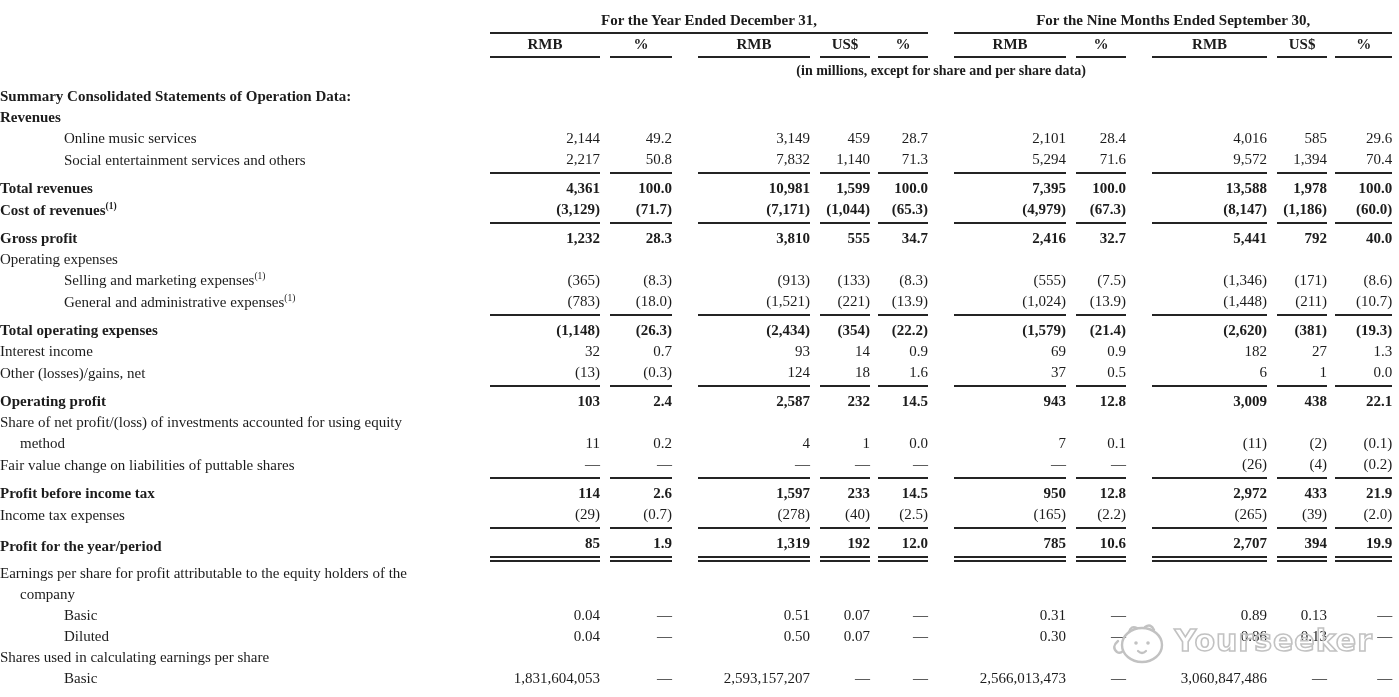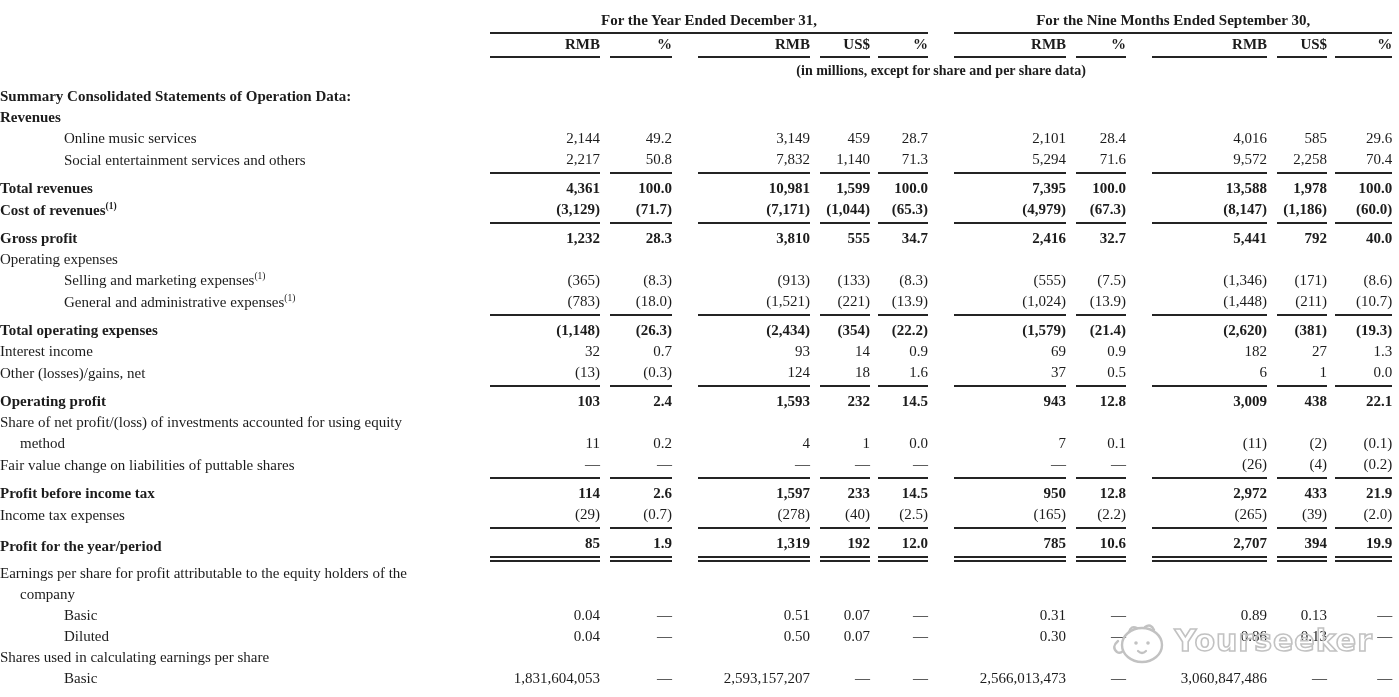--- a/index.html
+++ b/index.html
@@ -5,21 +5,21 @@
   html,body{margin:0;padding:0;background:#ffffff;}
   body{
     width:1399px;height:697px;overflow:hidden;position:relative;
     font-family:"Liberation Serif", serif;color:#1c1c1c;
   }
   .page{position:absolute;inset:0;}
   table{border-collapse:collapse;table-layout:fixed;width:1392px;margin-top:10px;}
   td{padding:0;vertical-align:bottom;font-size:15px;line-height:21px;white-space:nowrap;}
   
   .ghdr,.yhdr{font-weight:bold;text-align:center;border-bottom:2px solid #242424;padding-bottom:1px;margin-top:16px;}
-  .uhdr{font-weight:bold;text-align:right;border-bottom:2px solid #242424;padding-bottom:1px;}
+  .uhdr{font-weight:bold;text-align:center;border-bottom:2px solid #242424;padding-bottom:1px;}
   .note-cell{font-weight:bold;text-align:center;font-size:14px;padding:2px 0 5px 0;}
   
   td.lbl{text-align:left;}
   td.v{text-align:right;}
   .ind0{padding-left:0;}
   .ind1{padding-left:64px;}
   .cont{padding-left:20px;}
   sup{font-size:9.5px;line-height:0;}
   tr.bold td{font-weight:bold;}
   tr.rule-single td.v{border-bottom:2px solid #242424;}
@@ -177,21 +177,21 @@
           <td class="v">1,140</td>
           <td></td>
           <td class="v">71.3</td>
           <td></td>
           <td class="v">5,294</td>
           <td></td>
           <td class="v">71.6</td>
           <td></td>
           <td class="v">9,572</td>
           <td></td>
-          <td class="v">2,258</td>
+          <td class="v">1,394</td>
           <td></td>
           <td class="v">70.4</td>
         </tr>
         <tr class="bold sp">
           <td class="lbl ind0"><span>Total revenues</span></td>
           <td class="v">4,361</td>
           <td></td>
           <td class="v">100.0</td>
           <td></td>
           <td class="v">10,981</td>
@@ -385,21 +385,21 @@
           <td class="v">1</td>
           <td></td>
           <td class="v">0.0</td>
         </tr>
         <tr class="bold sp">
           <td class="lbl ind0"><span>Operating profit</span></td>
           <td class="v">103</td>
           <td></td>
           <td class="v">2.4</td>
           <td></td>
-          <td class="v">1,593</td>
+          <td class="v">2,587</td>
           <td></td>
           <td class="v">232</td>
           <td></td>
           <td class="v">14.5</td>
           <td></td>
           <td class="v">943</td>
           <td></td>
           <td class="v">12.8</td>
           <td></td>
           <td class="v">3,009</td>

